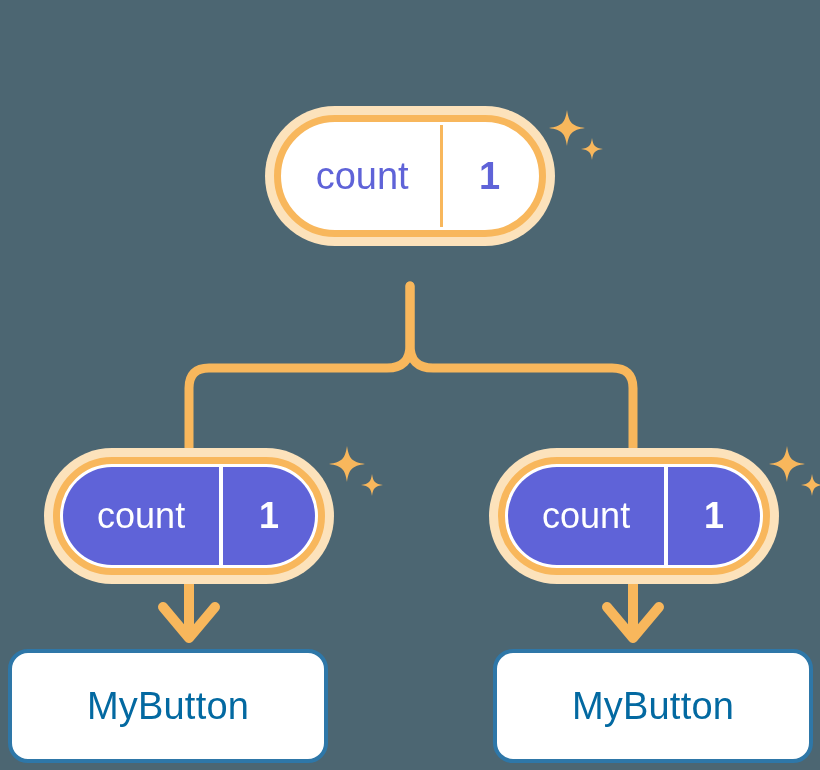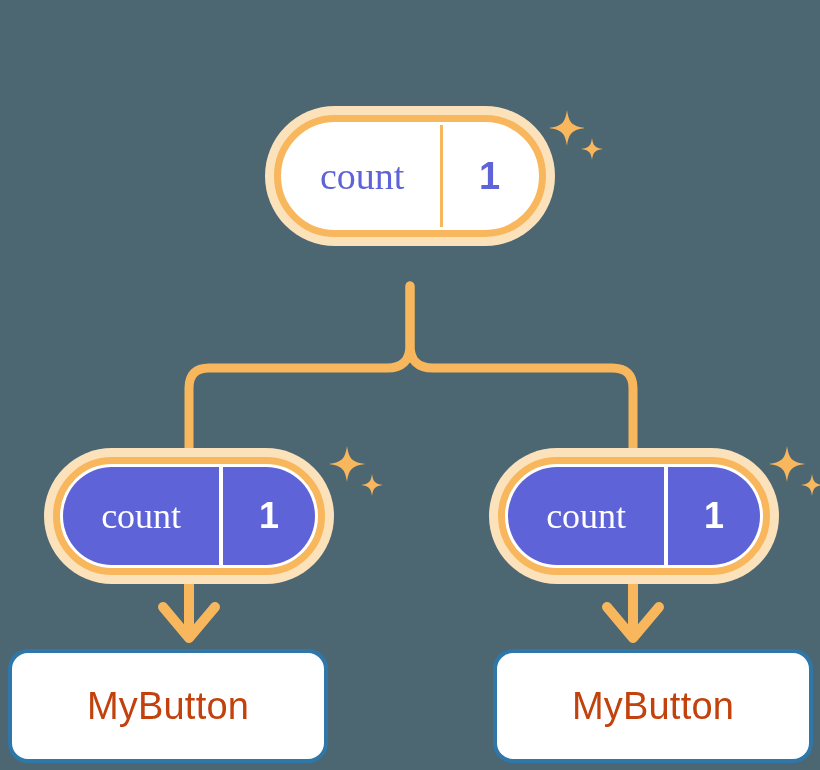--- a/index.html
+++ b/index.html
@@ -40,21 +40,21 @@
     background:#ffffff;
     border:4px solid #2e77a8;
     border-radius:20px;
     box-sizing:border-box;
     z-index:3;
     display:flex;align-items:center;justify-content:center;
   }
   .button-box .comp-title{
     position:static;
     font-size:38px;
-    color:#c2410c;
+    color:#0369a1;
   }
   #btn-left{left:8px;top:649px;width:320px;height:114px;}
   #btn-right{left:493px;top:649px;width:320px;height:114px;}
 
   
   .pill{
     position:absolute;
     z-index:4;
     border-radius:999px;
     background:#fce2bb;             
@@ -74,21 +74,21 @@
     height:100%;
     display:flex;
     align-items:stretch;
     overflow:hidden;
     box-sizing:border-box;
   }
   .pill-key,.pill-val{
     display:flex;align-items:center;justify-content:center;
     box-sizing:border-box;
   }
-  .pill-key{flex:0 0 62%;font-family:Liberation Serif, serif;}
+  .pill-key{flex:0 0 62%;}
   .pill-val{flex:1 1 auto;font-weight:bold;}
 
   
   #pill-app{left:265px;top:106px;width:290px;height:140px;}
   #pill-app .pill-inner{background:#ffffff;}
   #pill-app .pill-key{color:#5f63d8;font-size:38px;}
   #pill-app .pill-val{color:#5f63d8;font-size:38px;border-left:3px solid #f8b75c;}
 
   
   .pill-filled .pill-inner{background:#5f63d8;}

